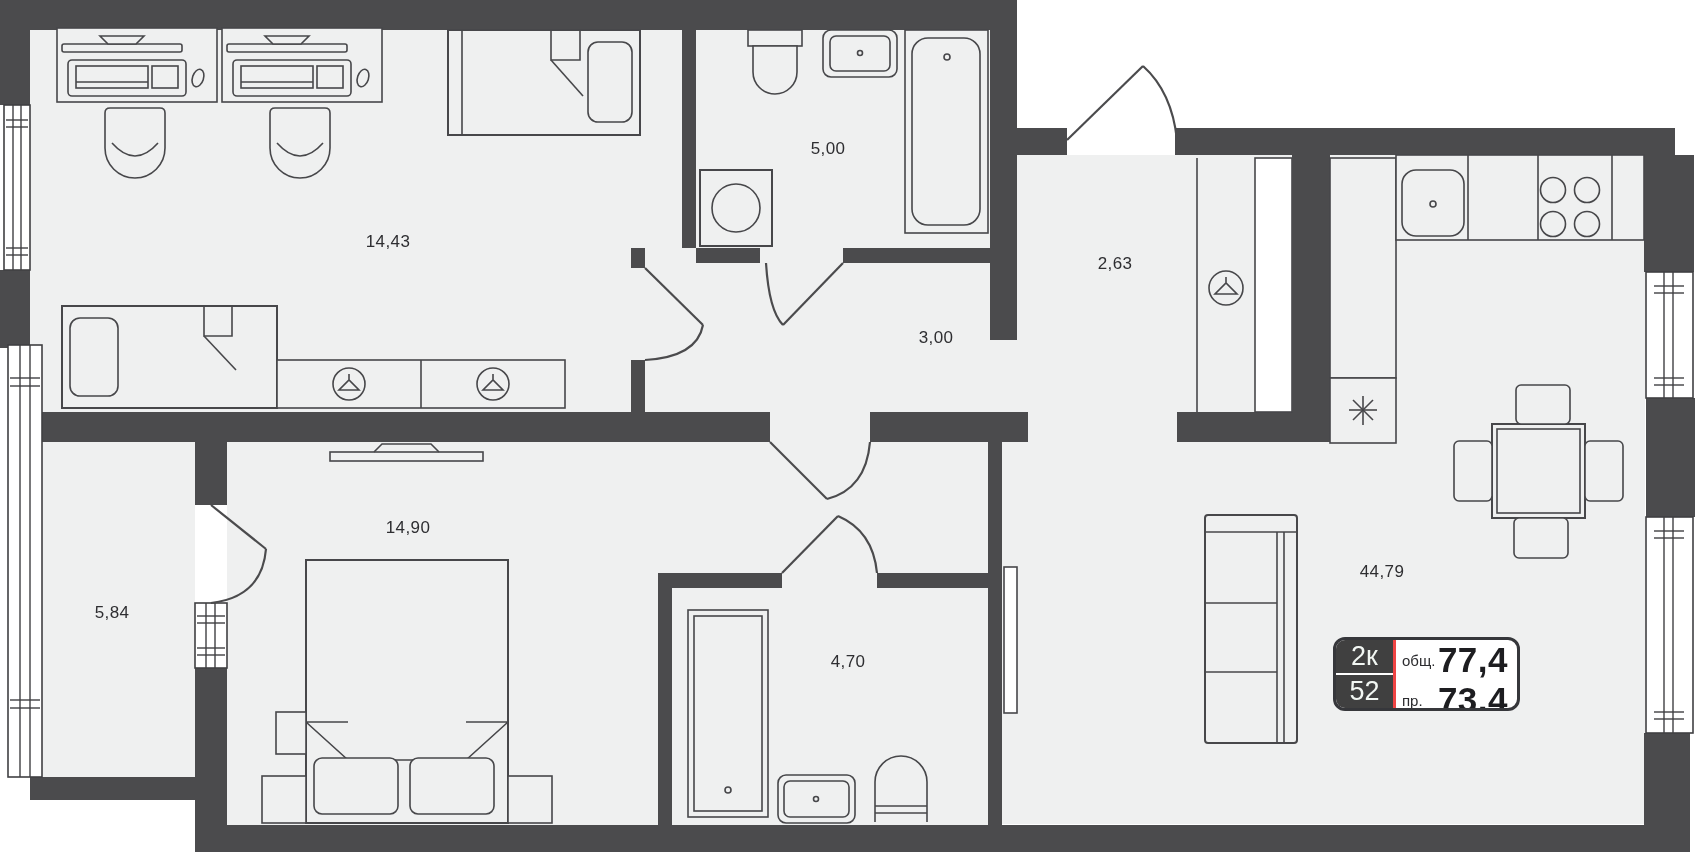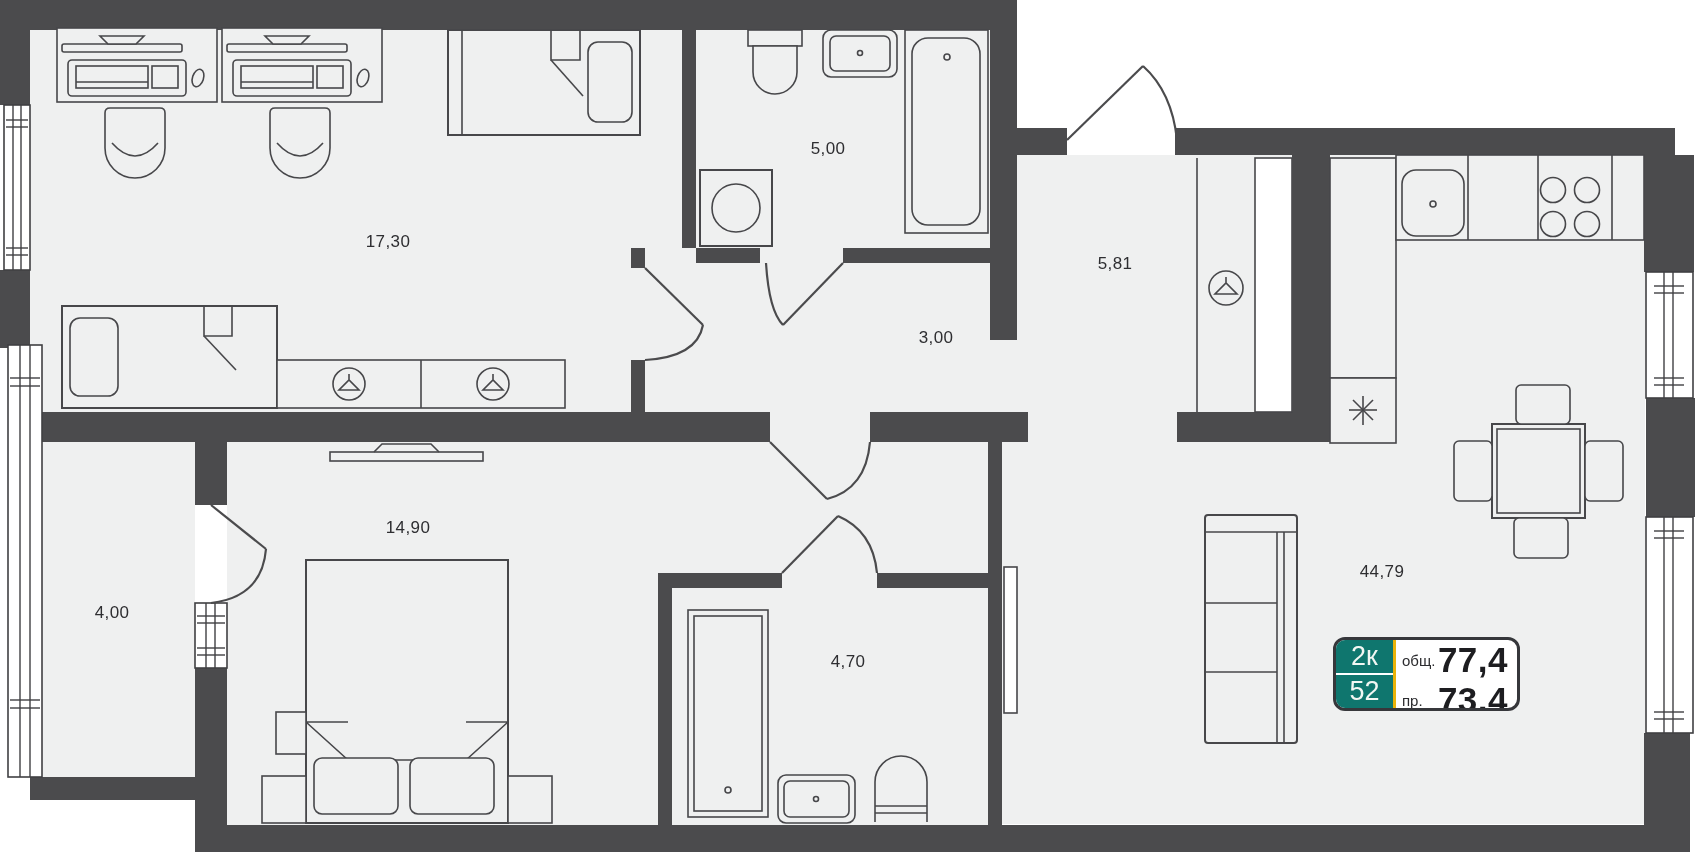--- a/index.html
+++ b/index.html
@@ -14,25 +14,25 @@
   .arc{fill:none;stroke:#4b4b4d;stroke-width:2.2;}
   .win{fill:#ffffff;stroke:#404043;stroke-width:1.6;}
   .winln{stroke:#404043;stroke-width:1.4;fill:none;}
   .whitebox{fill:#ffffff;stroke:#47474a;stroke-width:1.6;}
   .area-label{position:absolute;transform:translate(-50%,-50%);font-size:17px;
       color:#2e2e31;letter-spacing:.4px;white-space:nowrap;font-weight:500;}
   
   #info-badge{position:absolute;left:1333px;top:637px;width:187px;height:74px;
       box-sizing:border-box;border:3px solid #36373b;border-radius:12px;
       background:#ffffff;display:flex;overflow:hidden;}
-  .badge-left{width:57px;background:#0f766e;display:flex;flex-direction:column;flex-shrink:0;}
+  .badge-left{width:57px;background:#404040;display:flex;flex-direction:column;flex-shrink:0;}
   .badge-left .cell{flex:1;display:flex;align-items:center;justify-content:center;
       color:#f2f7f3;font-size:27px;line-height:1;}
   .badge-left .cell:first-child{border-bottom:2px solid #ffffff;}
-  .badge-right{flex:1;display:flex;flex-direction:column;border-left:3px solid #eab308;}
+  .badge-right{flex:1;display:flex;flex-direction:column;border-left:3px solid #ef4444;}
   .badge-right .row{flex:1;display:flex;align-items:center;padding:0 9px 0 6px;}
   .badge-right .small{font-size:15px;color:#2c2c2f;}
   .badge-right .big{margin-left:auto;font-size:35px;font-weight:bold;color:#1d1d20;letter-spacing:.5px;}
 </style>
 </head>
 <body>
 
 <div id="stage">
 <svg id="plan-svg" width="1700" height="859" viewBox="0 0 1700 859">
 
@@ -334,26 +334,26 @@
         </g>
     <g>
           <rect class="furn2" x="1454" y="441" width="38" height="60" rx="5"></rect>
         </g>
     <g>
           <rect class="furn2" x="1585" y="441" width="38" height="60" rx="5"></rect>
         </g>
   </g>
 </svg>
 
-  <div class="area-label" style="left:388px;top:242px">17,30</div>
+  <div class="area-label" style="left:388px;top:242px">14,43</div>
   <div class="area-label" style="left:828px;top:149px">5,00</div>
   <div class="area-label" style="left:936px;top:338px">3,00</div>
-  <div class="area-label" style="left:1115px;top:264px">5,81</div>
+  <div class="area-label" style="left:1115px;top:264px">2,63</div>
   <div class="area-label" style="left:408px;top:528px">14,90</div>
-  <div class="area-label" style="left:112px;top:613px">4,00</div>
+  <div class="area-label" style="left:112px;top:613px">5,84</div>
   <div class="area-label" style="left:848px;top:662px">4,70</div>
   <div class="area-label" style="left:1382px;top:572px">44,79</div>
 
   <div id="info-badge">
     <div class="badge-left">
       <div class="cell">2к</div>
       <div class="cell">52</div>
     </div>
     <div class="badge-right">
       <div class="row">

